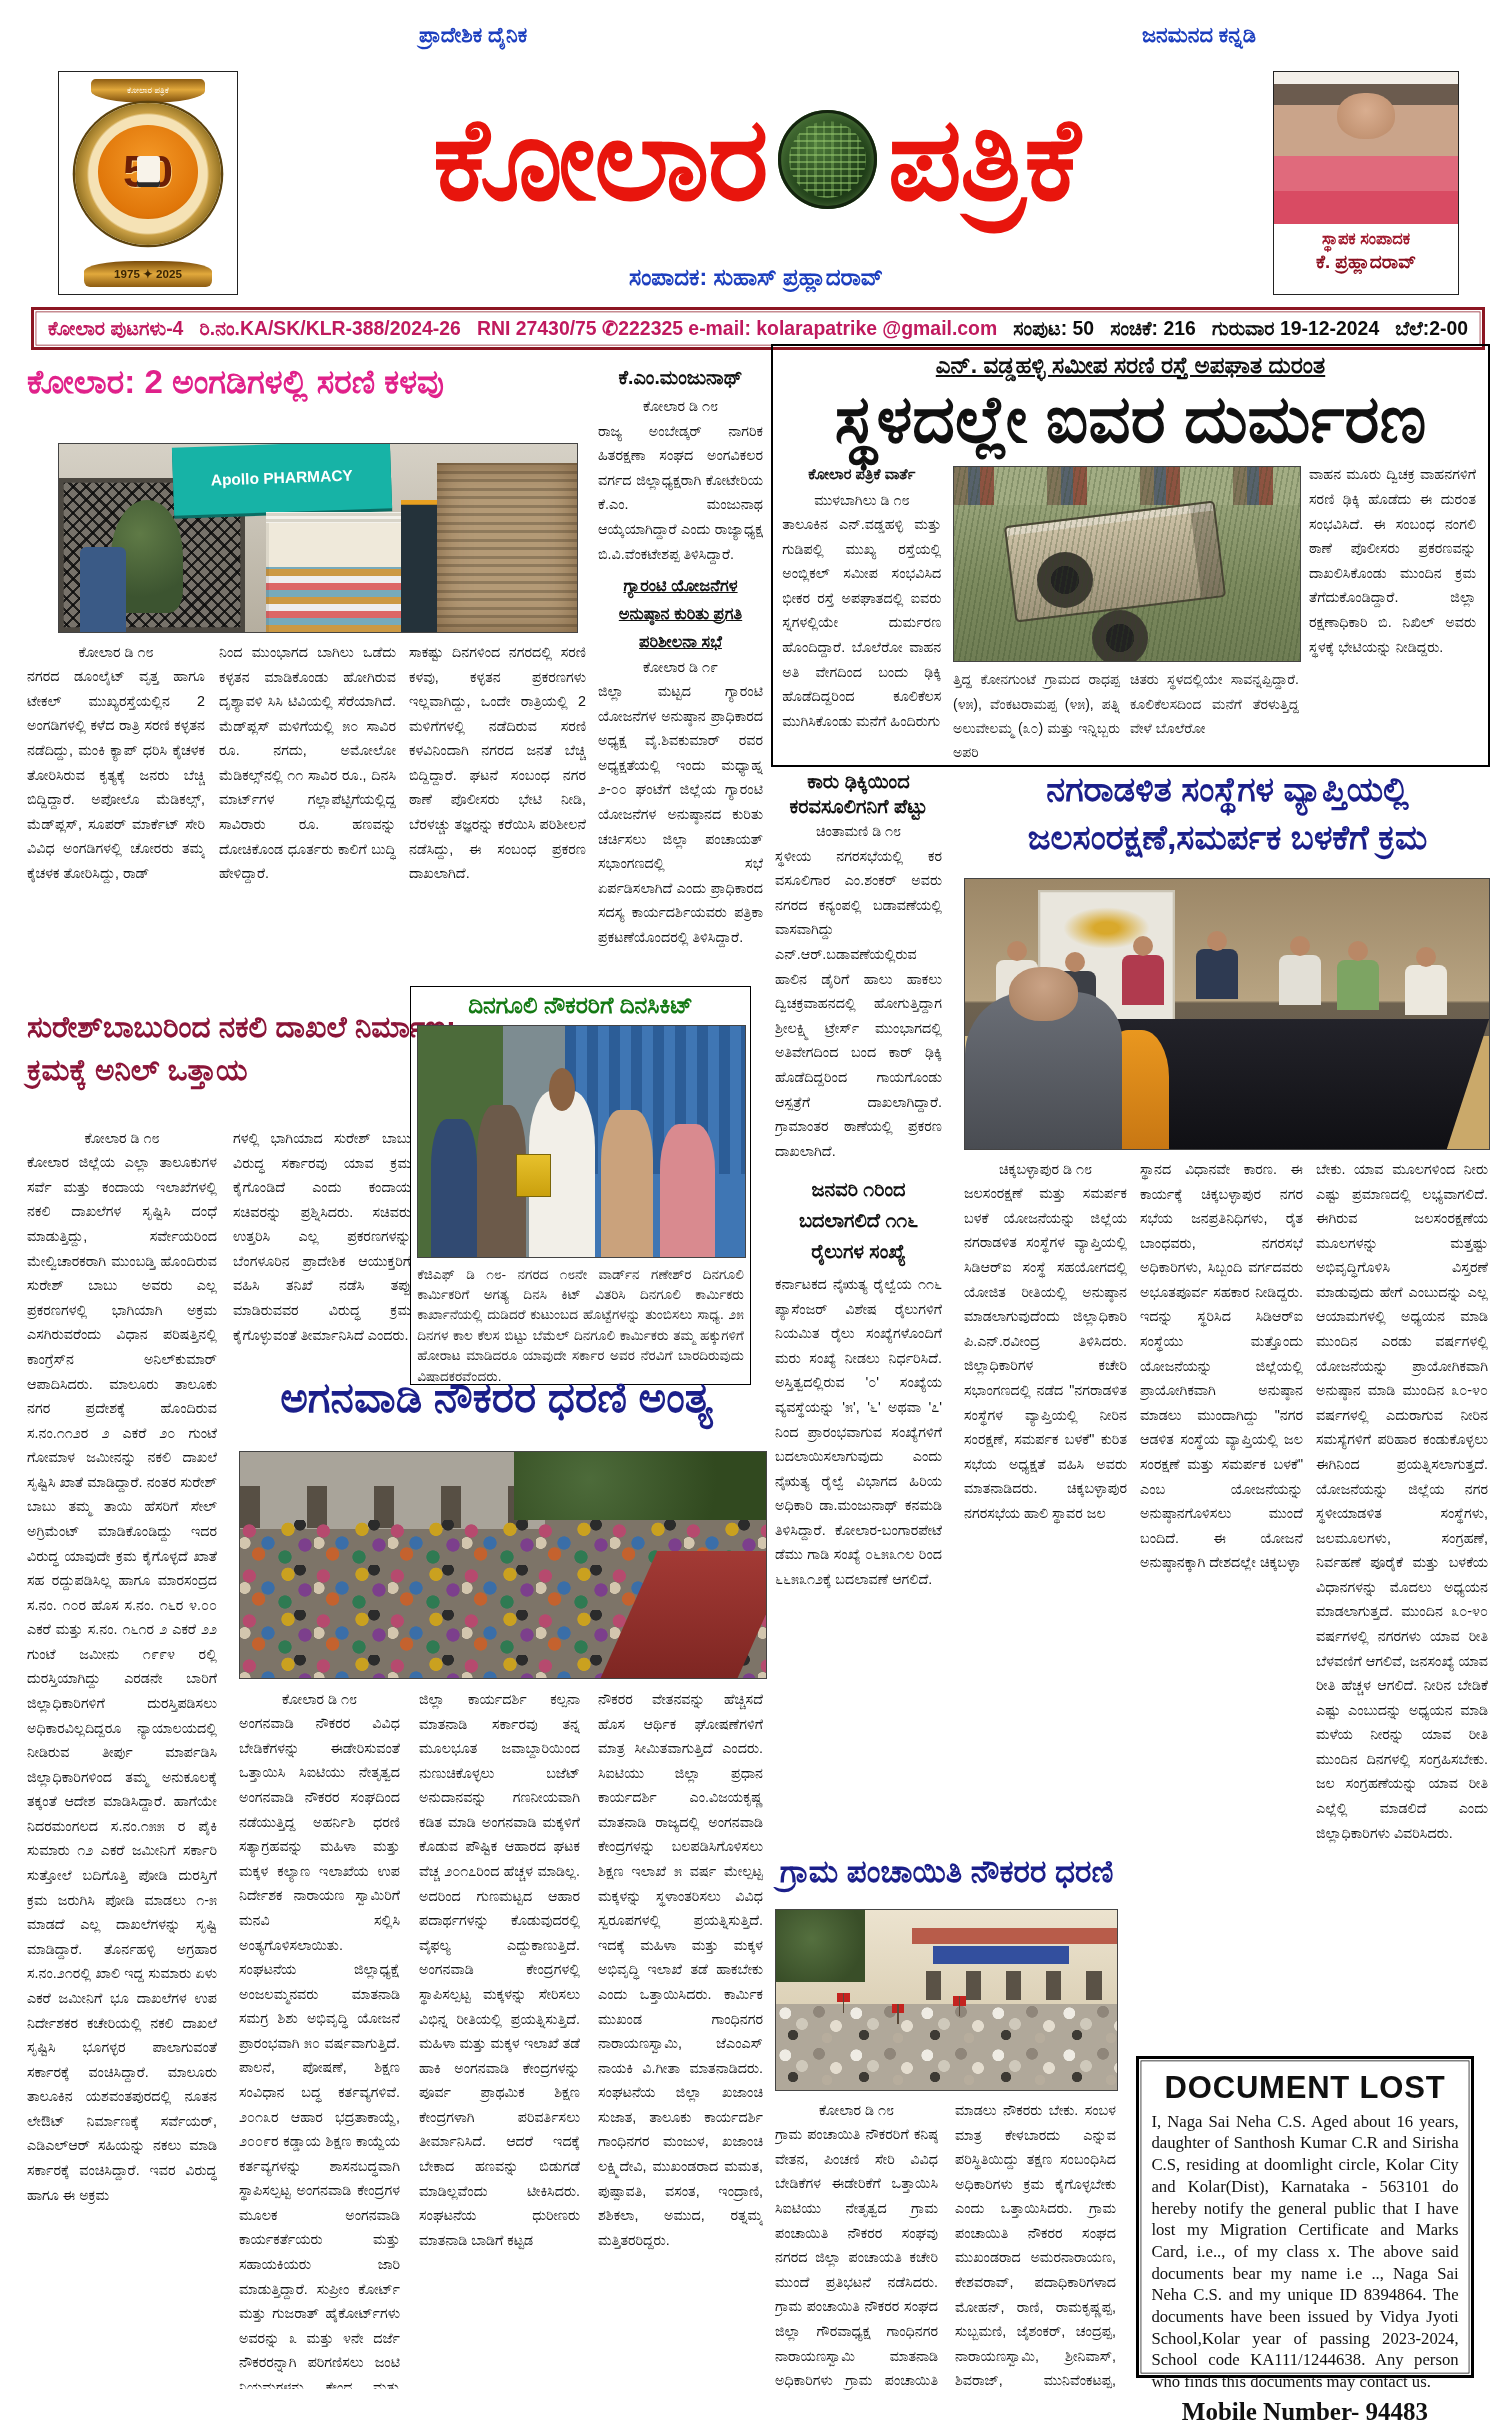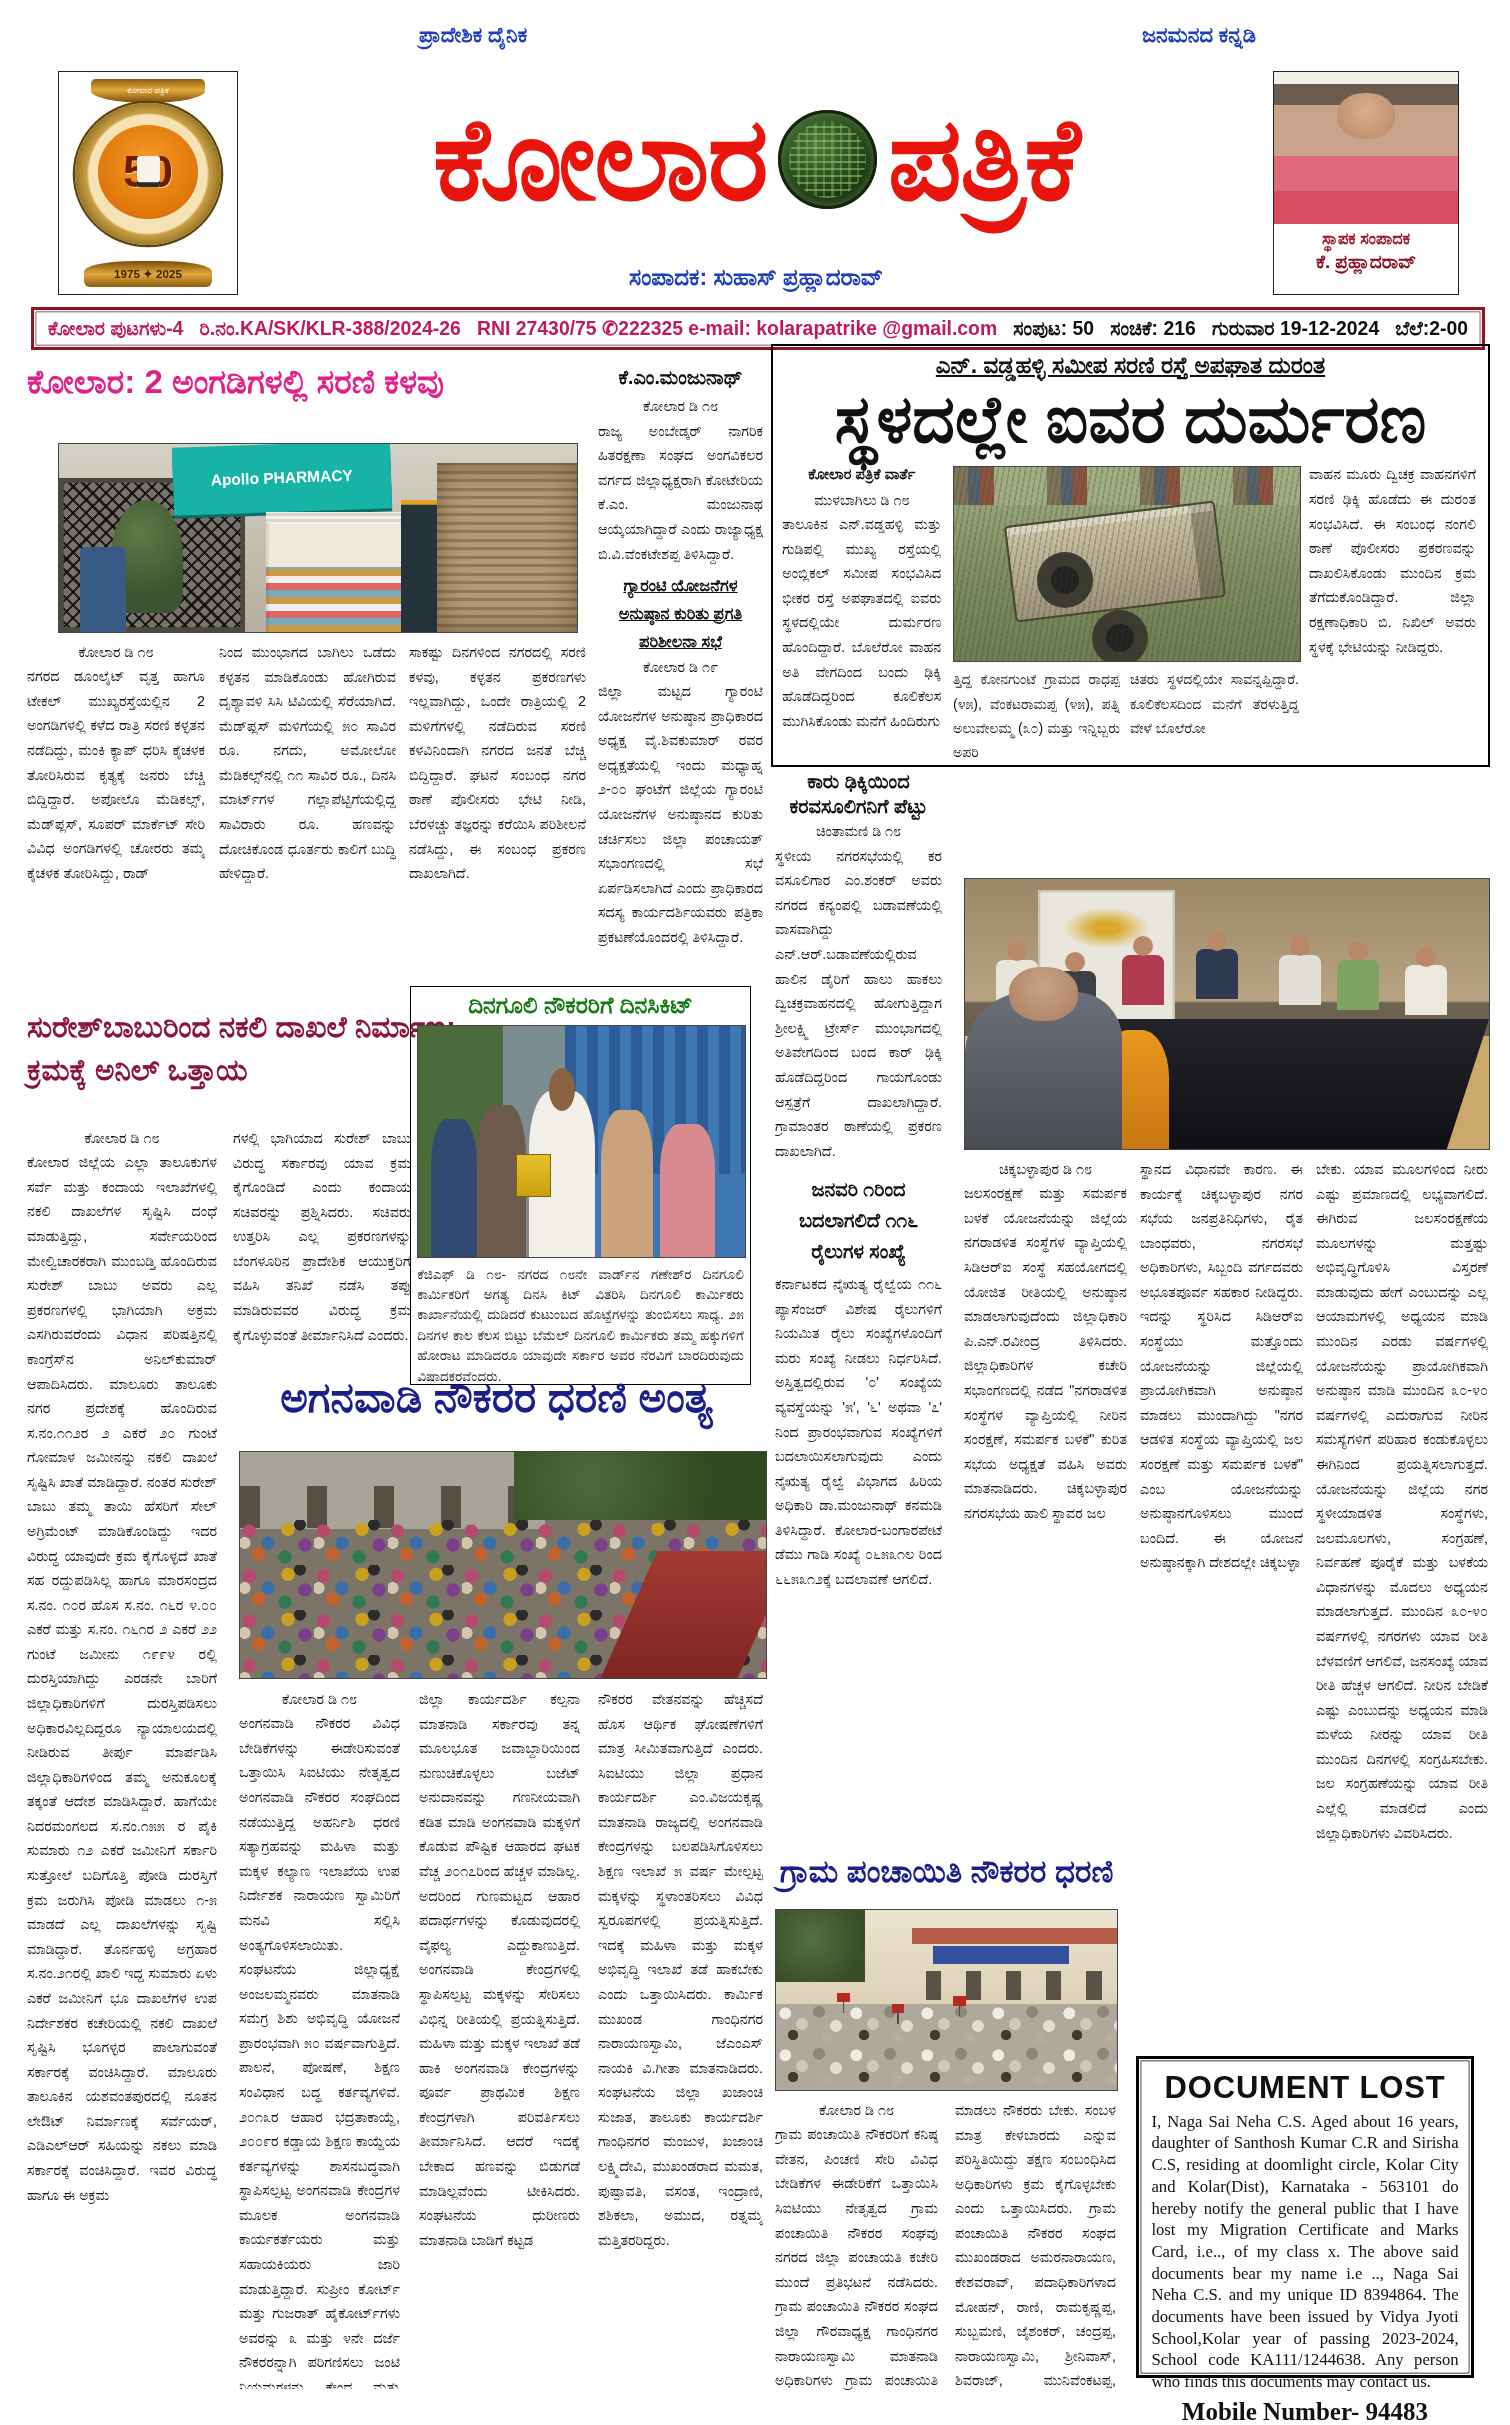--- a/index.html
+++ b/index.html
@@ -248,21 +248,21 @@
     <div>ಜಿಲ್ಲಾ ಮಟ್ಟದ ಗ್ಯಾರಂಟಿ ಯೋಜನೆಗಳ ಅನುಷ್ಠಾನ ಪ್ರಾಧಿಕಾರದ ಅಧ್ಯಕ್ಷ ವೈ.ಶಿವಕುಮಾರ್ ರವರ ಅಧ್ಯಕ್ಷತೆಯಲ್ಲಿ ಇಂದು ಮಧ್ಯಾಹ್ನ ೨-೦೦ ಘಂಟೆಗೆ ಜಿಲ್ಲೆಯ ಗ್ಯಾರಂಟಿ ಯೋಜನೆಗಳ ಅನುಷ್ಠಾನದ ಕುರಿತು ಚರ್ಚಿಸಲು ಜಿಲ್ಲಾ ಪಂಚಾಯತ್ ಸಭಾಂಗಣದಲ್ಲಿ ಸಭೆ ಏರ್ಪಡಿಸಲಾಗಿದೆ ಎಂದು ಪ್ರಾಧಿಕಾರದ ಸದಸ್ಯ ಕಾರ್ಯದರ್ಶಿಯವರು ಪತ್ರಿಕಾ ಪ್ರಕಟಣೆಯೊಂದರಲ್ಲಿ ತಿಳಿಸಿದ್ದಾರೆ.</div>
   </div>
 
   <div class="abs accident-box" style="left:771px;top:344px;width:715px;height:419px;">
     <div class="kicker">ಎನ್. ವಡ್ಡಹಳ್ಳಿ ಸಮೀಪ ಸರಣಿ ರಸ್ತೆ ಅಪಘಾತ ದುರಂತ</div>
     <div class="acc-head">ಸ್ಥಳದಲ್ಲೇ ಐವರ ದುರ್ಮರಣ</div>
     <div style="position:relative;height:302px;margin-top:7.8px;">
       <div class="col" style="left:9.3px;top:0;width:159px;height:298px;">
         <div class="byline">ಕೋಲಾರ ಪತ್ರಿಕೆ ವಾರ್ತೆ</div>
         <div class="dateline">ಮುಳಬಾಗಿಲು ಡಿ ೧೮</div>
-        <span>ತಾಲೂಕಿನ ಎನ್.ವಡ್ಡಹಳ್ಳಿ ಮತ್ತು ಗುಡಿಪಲ್ಲಿ ಮುಖ್ಯ ರಸ್ತೆಯಲ್ಲಿ ಅಂಬ್ಲಿಕಲ್ ಸಮೀಪ ಸಂಭವಿಸಿದ ಭೀಕರ ರಸ್ತೆ ಅಪಘಾತದಲ್ಲಿ ಐವರು ಸ್ಥಳದಲ್ಲಿಯೇ ದುರ್ಮರಣ ಹೊಂದಿದ್ದಾರೆ. ಬೊಲೆರೋ ವಾಹನ ಅತಿ ವೇಗದಿಂದ ಬಂದು ಢಿಕ್ಕಿ ಹೊಡೆದಿದ್ದರಿಂದ ಕೂಲಿಕೆಲಸ ಮುಗಿಸಿಕೊಂಡು ಮನೆಗೆ ಹಿಂದಿರುಗು</span>
+        <span>ತಾಲೂಕಿನ ಎನ್.ವಡ್ಡಹಳ್ಳಿ ಮತ್ತು ಗುಡಿಪಲ್ಲಿ ಮುಖ್ಯ ರಸ್ತೆಯಲ್ಲಿ ಅಂಬ್ಲಿಕಲ್ ಸಮೀಪ ಸಂಭವಿಸಿದ ಭೀಕರ ರಸ್ತೆ ಅಪಘಾತದಲ್ಲಿ ಐವರು ಸ್ನಗಳಲ್ಲಿಯೇ ದುರ್ಮರಣ ಹೊಂದಿದ್ದಾರೆ. ಬೊಲೆರೋ ವಾಹನ ಅತಿ ವೇಗದಿಂದ ಬಂದು ಢಿಕ್ಕಿ ಹೊಡೆದಿದ್ದರಿಂದ ಕೂಲಿಕೆಲಸ ಮುಗಿಸಿಕೊಂಡು ಮನೆಗೆ ಹಿಂದಿರುಗು</span>
       </div>
       <div class="photo ph-acc" style="left:180px;top:3.1px;width:346px;height:194px;">
         <div class="sky-people"></div>
         <div class="truck"></div>
         <div class="wheel1"></div>
         <div class="wheel2"></div>
         <div class="grass"></div>
       </div>
       <div class="col" style="left:180px;top:205px;width:167px;height:91px;font-size:14px;">ತ್ತಿದ್ದ ಕೋನಗುಂಟೆ ಗ್ರಾಮದ ರಾಧಪ್ಪ (೪೫), ವೆಂಕಟರಾಮಪ್ಪ (೪೫), ಪತ್ನಿ ಅಲುವೇಲಮ್ಮ (೩೦) ಮತ್ತು ಇನ್ನಿಬ್ಬರು ಅಪರಿ</div>
       <div class="col" style="left:536px;top:0;width:167px;height:298px;">ವಾಹನ ಮೂರು ದ್ವಿಚಕ್ರ ವಾಹನಗಳಿಗೆ ಸರಣಿ ಢಿಕ್ಕಿ ಹೊಡೆದು ಈ ದುರಂತ ಸಂಭವಿಸಿದೆ. ಈ ಸಂಬಂಧ ನಂಗಲಿ ಠಾಣೆ ಪೊಲೀಸರು ಪ್ರಕರಣವನ್ನು ದಾಖಲಿಸಿಕೊಂಡು ಮುಂದಿನ ಕ್ರಮ ತೆಗೆದುಕೊಂಡಿದ್ದಾರೆ. ಜಿಲ್ಲಾ ರಕ್ಷಣಾಧಿಕಾರಿ ಬಿ. ನಿಖಿಲ್ ಅವರು ಸ್ಥಳಕ್ಕೆ ಭೇಟಿಯನ್ನು ನೀಡಿದ್ದರು.</div>
@@ -271,20 +271,21 @@
   </div>
 
   <div class="col" style="left:775px;top:769px;width:167px;height:1081px;">
     <div class="subhead-c" style="font-size:19.4px;line-height:1.3;">ಕಾರು ಢಿಕ್ಕಿಯಿಂದ ಕರವಸೂಲಿಗನಿಗೆ ಪೆಟ್ಟು</div>
     <div class="dateline">ಚಿಂತಾಮಣಿ ಡಿ ೧೮</div>
     <div>ಸ್ಥಳೀಯ ನಗರಸಭೆಯಲ್ಲಿ ಕರ ವಸೂಲಿಗಾರ ಎಂ.ಶಂಕರ್ ಅವರು ನಗರದ ಕನ್ಯಂಪಲ್ಲಿ ಬಡಾವಣೆಯಲ್ಲಿ ವಾಸವಾಗಿದ್ದು ಎನ್.ಆರ್.ಬಡಾವಣೆಯಲ್ಲಿರುವ ಹಾಲಿನ ಡೈರಿಗೆ ಹಾಲು ಹಾಕಲು ದ್ವಿಚಕ್ರವಾಹನದಲ್ಲಿ ಹೋಗುತ್ತಿದ್ದಾಗ ಶ್ರೀಲಕ್ಷ್ಮಿ ಟ್ರೇರ್ಸ್ ಮುಂಭಾಗದಲ್ಲಿ ಅತಿವೇಗದಿಂದ ಬಂದ ಕಾರ್ ಢಿಕ್ಕಿ ಹೊಡೆದಿದ್ದರಿಂದ ಗಾಯಗೊಂಡು ಆಸ್ಪತ್ರೆಗೆ ದಾಖಲಾಗಿದ್ದಾರೆ. ಗ್ರಾಮಾಂತರ ಠಾಣೆಯಲ್ಲಿ ಪ್ರಕರಣ ದಾಖಲಾಗಿದೆ.</div>
     <div class="subhead-c" style="font-size:19.4px;line-height:1.6;margin:11px 0 4.7px;">ಜನವರಿ ೧ರಿಂದ ಬದಲಾಗಲಿದೆ ೧೧೬ ರೈಲುಗಳ ಸಂಖ್ಯೆ</div>
     <div>ಕರ್ನಾಟಕದ ನೈಋತ್ಯ ರೈಲ್ವೆಯ ೧೧೬ ಪ್ಯಾಸೆಂಜರ್ ವಿಶೇಷ ರೈಲುಗಳಿಗೆ ನಿಯಮಿತ ರೈಲು ಸಂಖ್ಯೆಗಳೊಂದಿಗೆ ಮರು ಸಂಖ್ಯೆ ನೀಡಲು ನಿರ್ಧರಿಸಿದೆ. ಅಸ್ತಿತ್ವದಲ್ಲಿರುವ '೦' ಸಂಖ್ಯೆಯ ವ್ಯವಸ್ಥೆಯನ್ನು '೫', '೬' ಅಥವಾ '೭' ನಿಂದ ಪ್ರಾರಂಭವಾಗುವ ಸಂಖ್ಯೆಗಳಿಗೆ ಬದಲಾಯಿಸಲಾಗುವುದು ಎಂದು ನೈಋತ್ಯ ರೈಲ್ವೆ ವಿಭಾಗದ ಹಿರಿಯ ಅಧಿಕಾರಿ ಡಾ.ಮಂಜುನಾಥ್ ಕನಮಡಿ ತಿಳಿಸಿದ್ದಾರೆ. ಕೋಲಾರ-ಬಂಗಾರಪೇಟೆ ಡೆಮು ಗಾಡಿ ಸಂಖ್ಯೆ ೦೬೫೩೧ಲ ರಿಂದ ೬೬೫೩೧೨ಕ್ಕೆ ಬದಲಾವಣೆ ಆಗಲಿದೆ.</div>
   </div>
 
+  <div class="abs hl-navy" style="left:964px;top:766px;width:527px;font-size:34px;line-height:1.4;text-align:center;">ನಗರಾಡಳಿತ ಸಂಸ್ಥೆಗಳ ವ್ಯಾಪ್ತಿಯಲ್ಲಿ ಜಲಸಂರಕ್ಷಣೆ,ಸಮರ್ಪಕ ಬಳಕೆಗೆ ಕ್ರಮ</div>
 
   <div class="photo ph-meet" style="left:964px;top:878px;width:524px;height:270px;">
     <div class="screen"></div>
     <div class="desk"></div>
     <div class="table"></div>
     <div class="p" style="left:6%;top:30%;background:#e8e4da;"></div>
     <div class="p" style="left:17%;top:34%;background:#3c3f46;"></div>
     <div class="p" style="left:30%;top:28%;background:#b03a4e;"></div>
     <div class="p" style="left:44%;top:26%;background:#2e3a52;"></div>
     <div class="p" style="left:60%;top:28%;background:#e2dfd6;"></div>

